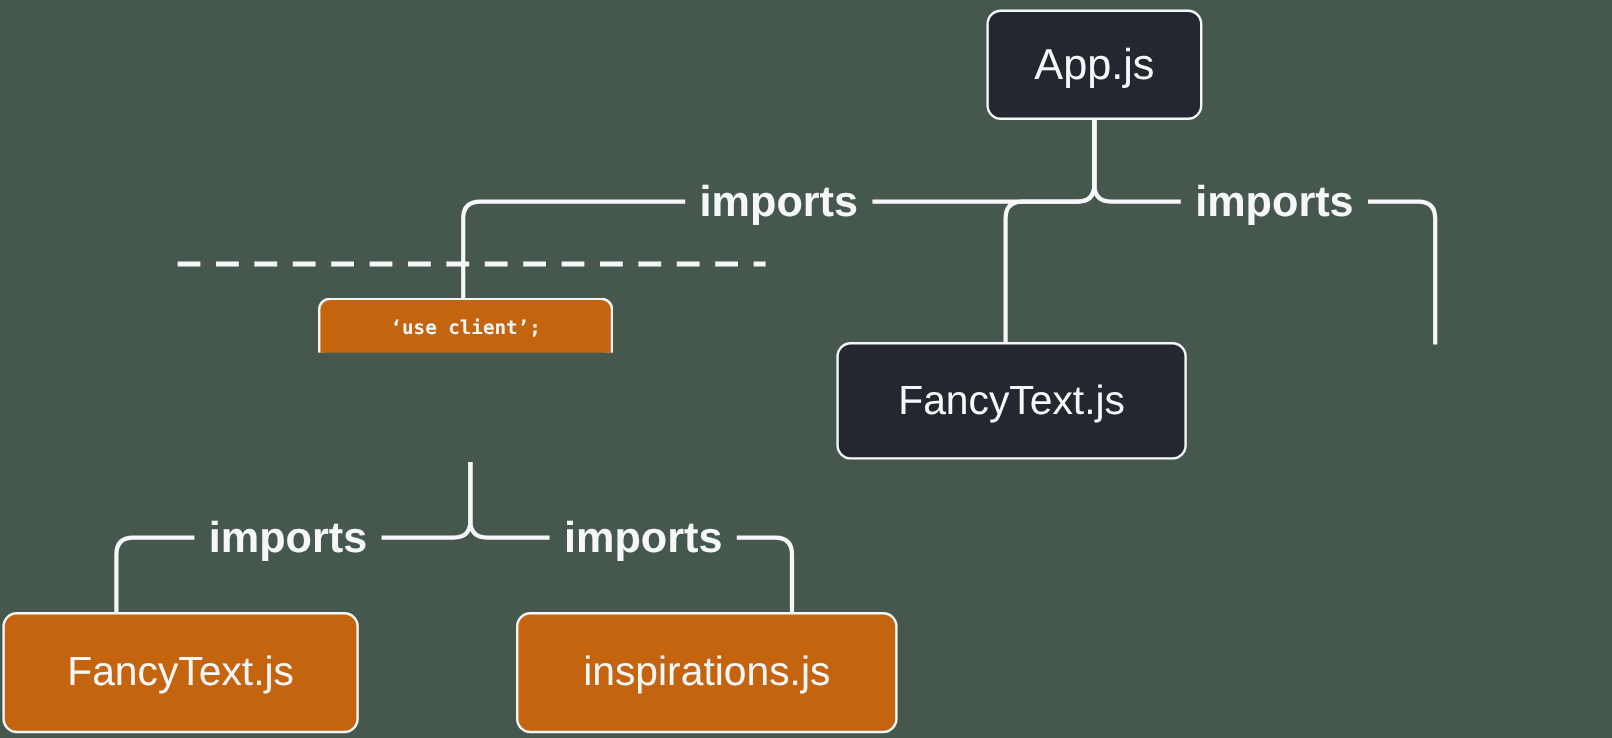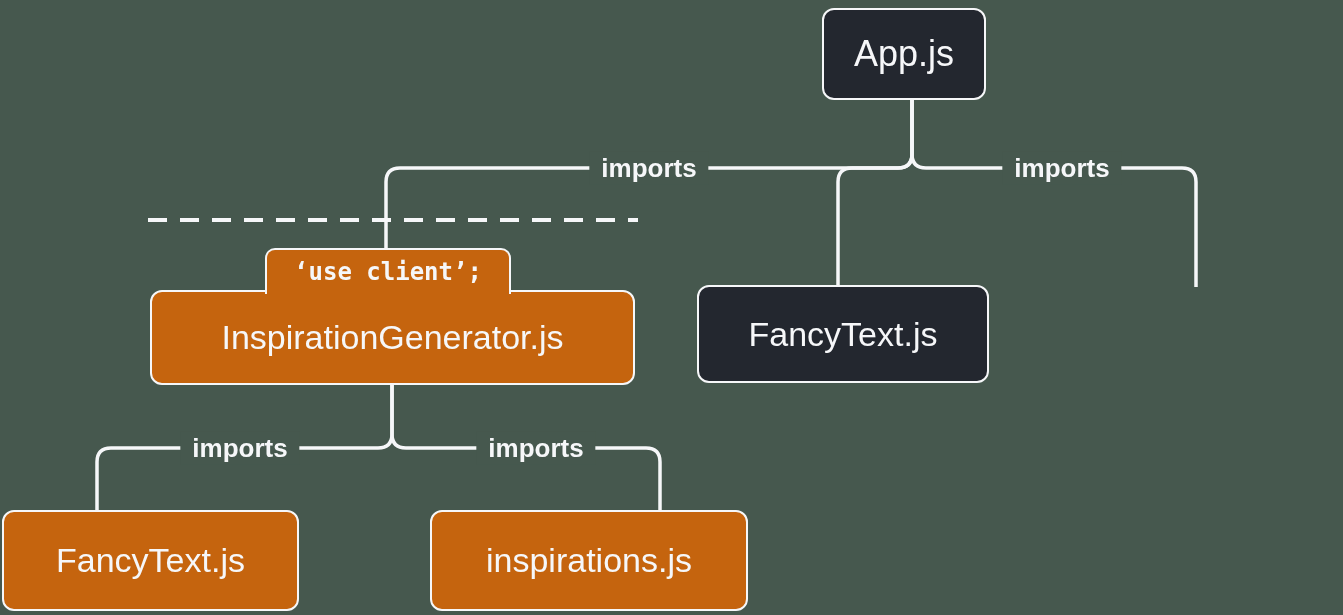--- a/index.html
+++ b/index.html
@@ -34,21 +34,21 @@
   }
   .wires path.dashed {
     stroke-width: 4;
     stroke-dasharray: 19 13;
   }
   .imports-label {
     position: absolute;
     transform: translate(-50%, -50%);
     background: var(--background);
     color: var(--text);
-    font-size: 26px;
+    font-size: 36px;
     font-weight: 600;
     padding: 2px 12px;
     white-space: nowrap;
     line-height: 1.1;
   }
   .node {
     position: absolute;
     display: flex;
     align-items: center;
     justify-content: center;
@@ -65,21 +65,21 @@
     position: absolute;
     display: flex;
     align-items: center;
     justify-content: center;
     background: var(--client-box);
     border: 2px solid var(--line);
     border-bottom: none;
     border-radius: 10px 10px 0 0;
     color: var(--text);
     font-family: "DejaVu Sans Mono", "Liberation Mono", monospace;
-    font-size: 24px;
+    font-size: 16px;
     font-weight: 600;
     white-space: nowrap;
     z-index: 3;
   }
 </style>
 </head>
 <body>
 
 <div class="canvas">
 
@@ -90,26 +90,25 @@
     <path class="dashed" d="M148,220 H638"></path>
     <path d="M392,385 V434 Q392,448 378,448 H111 Q97,448 97,462 V512"></path>
     <path d="M392,385 V434 Q392,448 406,448 H646 Q660,448 660,462 V512"></path>
   </svg>
 
   <div class="imports-label" style="left:649px; top:168px">imports</div>
   <div class="imports-label" style="left:1062px; top:168px">imports</div>
   <div class="imports-label" style="left:240px; top:448px">imports</div>
   <div class="imports-label" style="left:536px; top:448px">imports</div>
 
-  <div class="node server" style="left:822px; top:8px; width:164px; height:92px; font-size:36px">App.js</div>
+  <div class="node server" style="left:822px; top:8px; width:180px; height:92px; font-size:36px">App.js</div>
 
   <div class="node server" style="left:697px; top:285px; width:292px; height:98px; font-size:34px">FancyText.js</div>
 
 
   <div class="directive-badge" style="left:265px; top:248px; width:246px; height:46px">‘use client’;</div>
 
-  <div class="node client" style="left:150px; top:290px; width:485px; height:95px; font-size:34px">InspirationGenerator.js</div>
 
   <div class="node client" style="left:2px; top:510px; width:297px; height:101px; font-size:34px">FancyText.js</div>
 
   <div class="node client" style="left:430px; top:510px; width:318px; height:101px; font-size:34px">inspirations.js</div>
 
 </div>
 
 </body></html>

